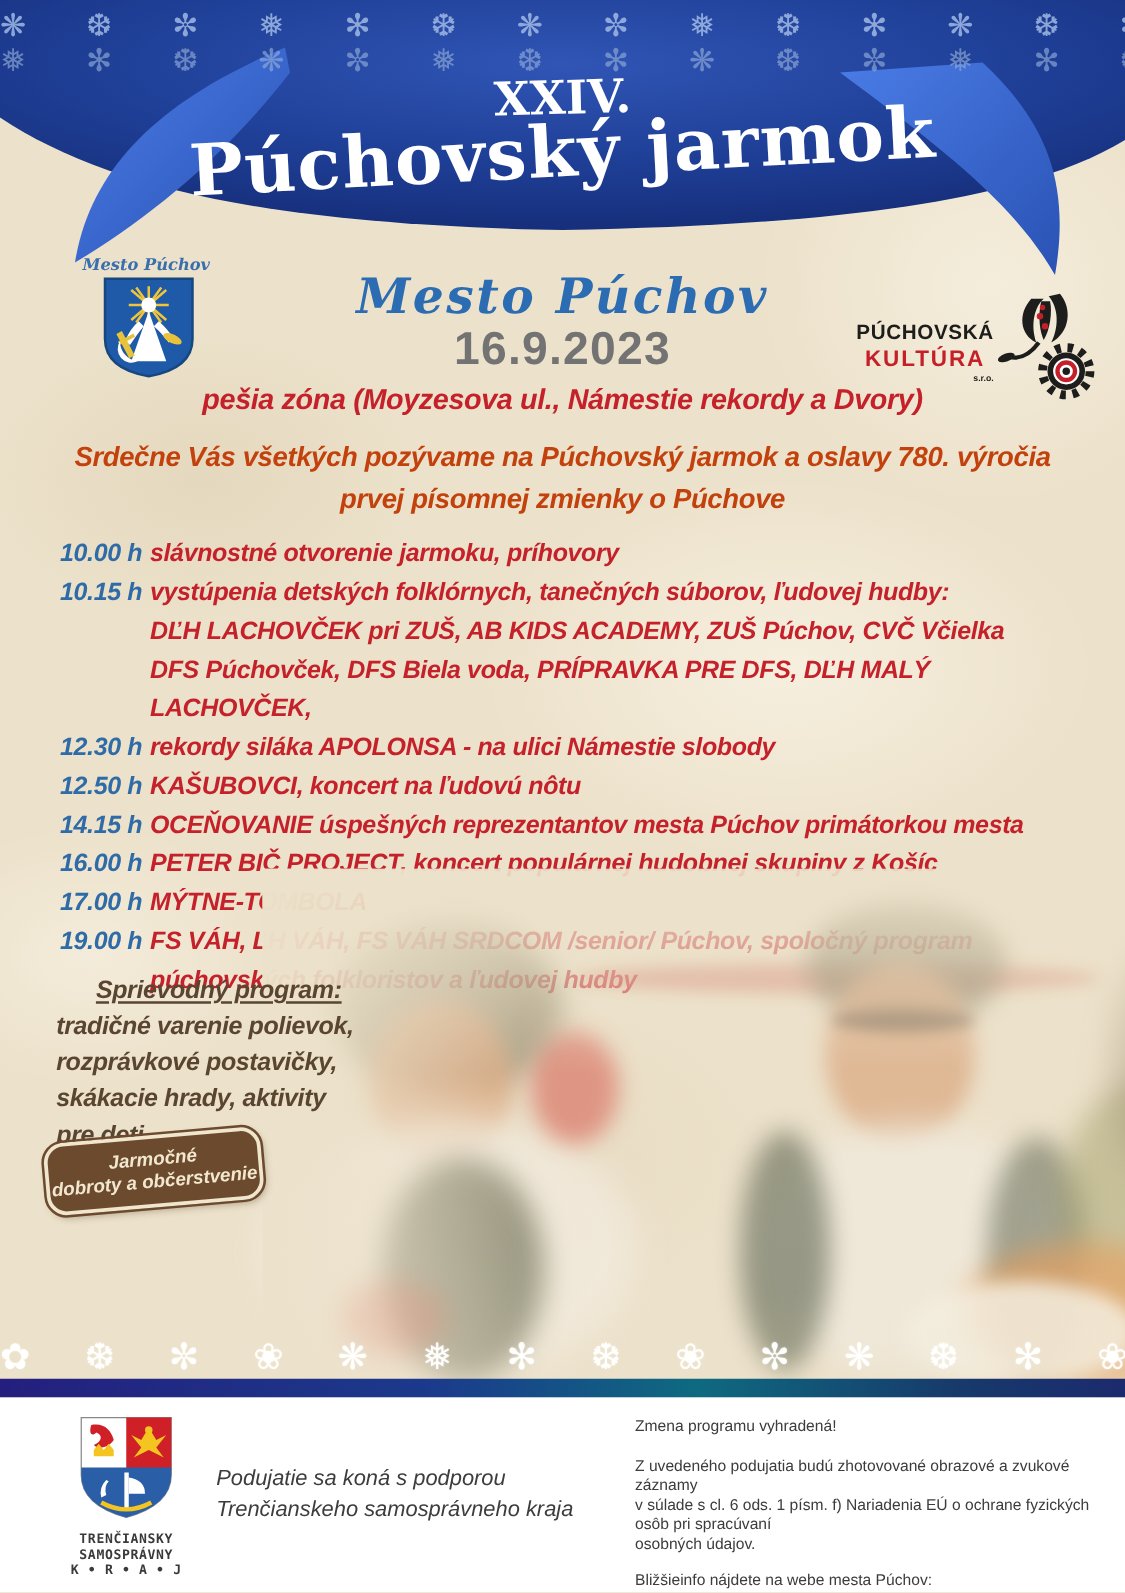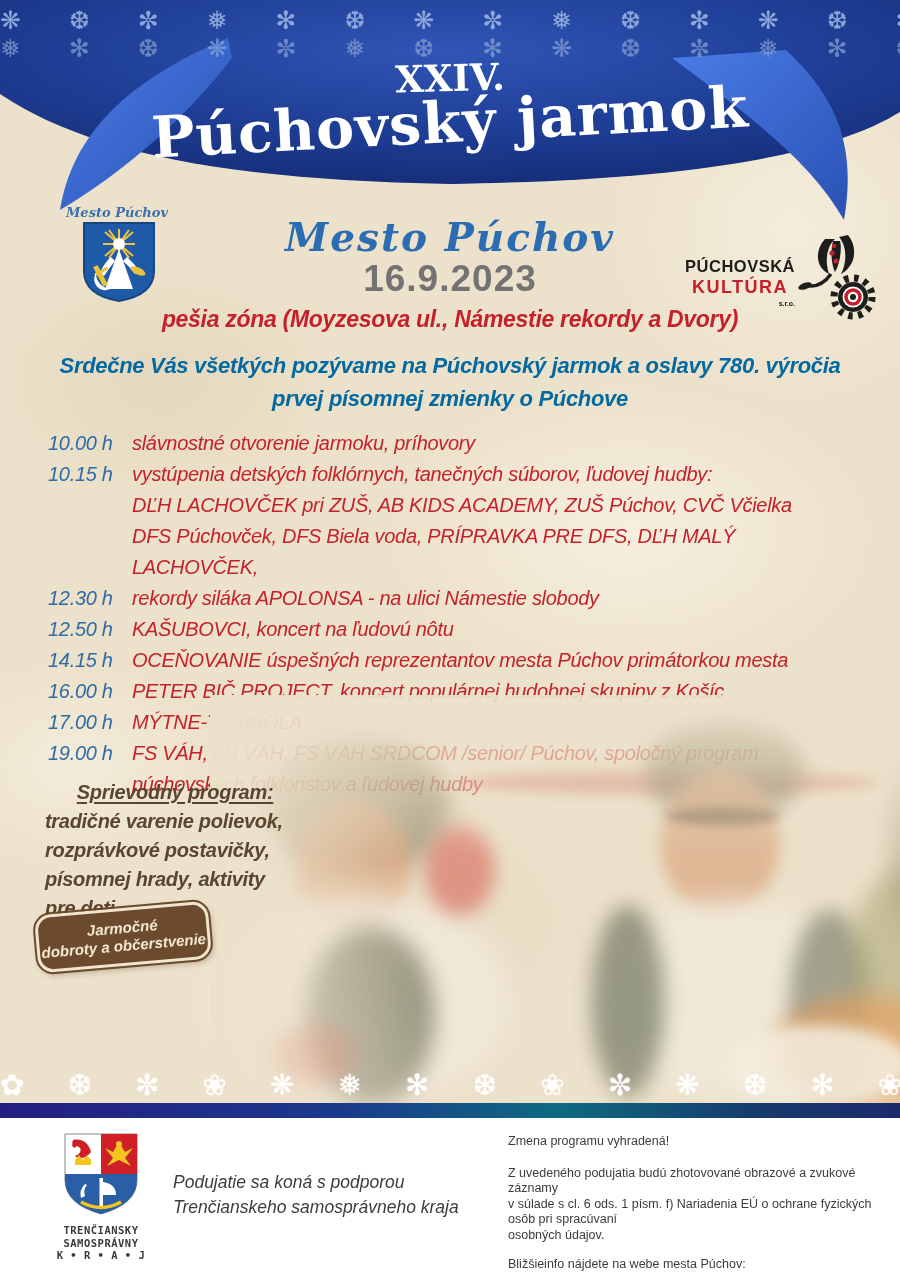--- a/index.html
+++ b/index.html
@@ -52,26 +52,26 @@
   .date-line{
     left:0;width:900px;top:258px;text-align:center;
     font-weight:bold;font-size:37px;color:#737373;letter-spacing:1px;
   }
   .location-line{
     left:0;width:900px;top:306px;text-align:center;
     font-weight:bold;font-style:italic;font-size:23px;color:#c5212a;letter-spacing:-.3px;
   }
   .invite{
     left:0;width:900px;top:349px;text-align:center;
-    font-weight:bold;font-style:italic;font-size:22px;color:#0369a1;
+    font-weight:bold;font-style:italic;font-size:22px;color:#c2410c;
     line-height:33px;letter-spacing:-.3px;
   }
   
   .program{left:48px;top:428px;width:810px;}
-  .prow{display:flex;line-height:31px;font-weight:normal;font-style:italic;font-size:20px;letter-spacing:-.3px;gap:12px;}
+  .prow{display:flex;line-height:31px;font-weight:bold;font-style:italic;font-size:20px;letter-spacing:-.3px;}
   .ptime{width:72px;flex:0 0 72px;color:#2f6ba6;}
   .ptext{color:#c5212a;}
   
   .sideprog{left:45px;top:778px;width:260px;color:#5a4531;
     font-weight:bold;font-style:italic;font-size:20px;line-height:29px;letter-spacing:-.3px;}
   .sideprog .title{text-decoration:underline;text-underline-offset:3px;text-align:center;}
   
   .badge{
     left:36px;top:908px;width:168px;height:52px;
     background:#6b4a2e;border:3px solid #f0e5cd;outline:2px solid #6b4a2e;
@@ -251,21 +251,21 @@
   <div class="blob" style="left:640px;top:170px;width:130px;height:185px;background:#8a8a4a;filter:blur(11px);opacity:.5;"></div>
   <div class="blob" style="left:680px;top:55px;width:85px;height:200px;background:#7a6a50;filter:blur(13px);opacity:.4;"></div>
   <div class="blob" style="left:560px;top:300px;width:200px;height:115px;background:#e08a3c;filter:blur(11px);opacity:.7;"></div>
   <div class="blob" style="left:515px;top:330px;width:185px;height:82px;background:#f6f2e6;filter:blur(7px);opacity:.85;"></div>
 </div>
 
 <div class="abs sideprog">
   <div class="title">Sprievodný program:</div>
   <div>tradičné varenie polievok,</div>
   <div>rozprávkové postavičky,</div>
-  <div>písomnej hrady, aktivity</div>
+  <div>skákacie hrady, aktivity</div>
   <div>pre deti...</div>
 </div>
 
 <div class="abs badge">
   <div>Jarmočné</div>
   <div>dobroty a občerstvenie</div>
 </div>
 
 <div class="abs bottom-pattern">✿ ❆ ✼ ❀ ❋ ❅ ✻ ❆ ❀ ✼ ❋ ❆ ✻ ❀ ❅ ✼ ❆ ❋ ✻</div>
 <div class="abs stripe"></div>

